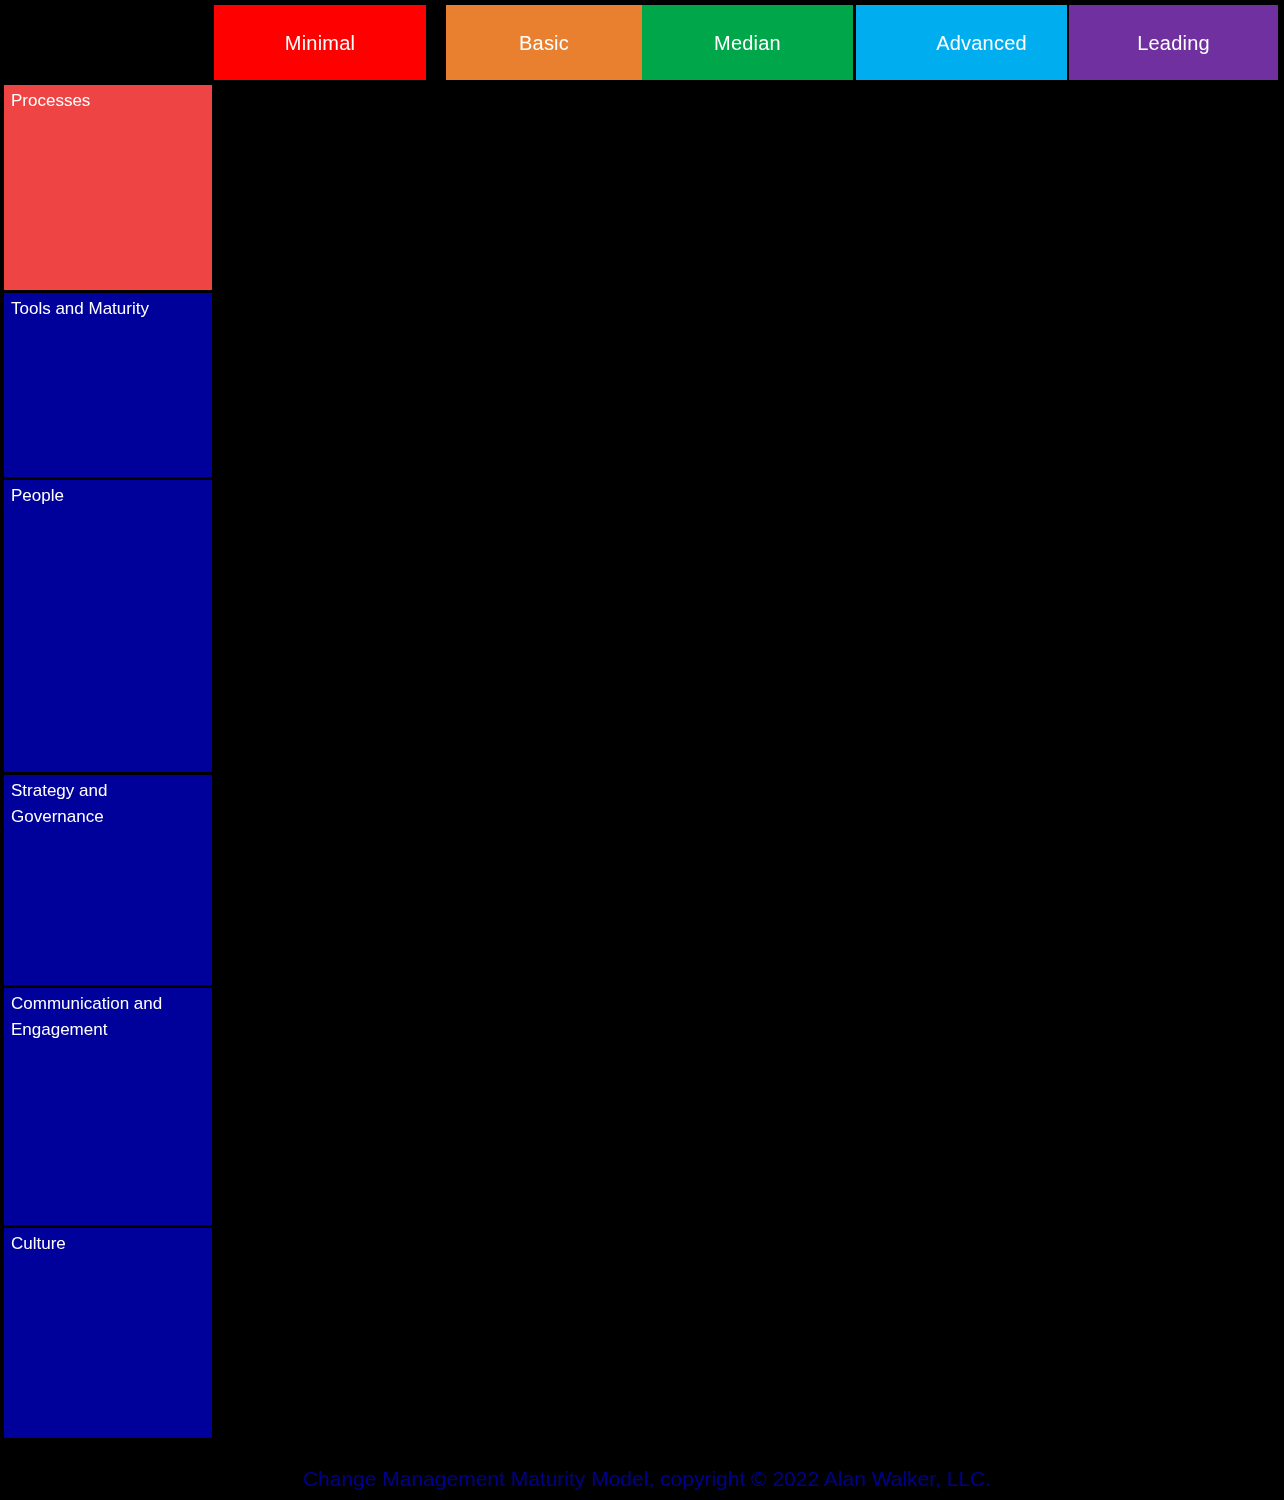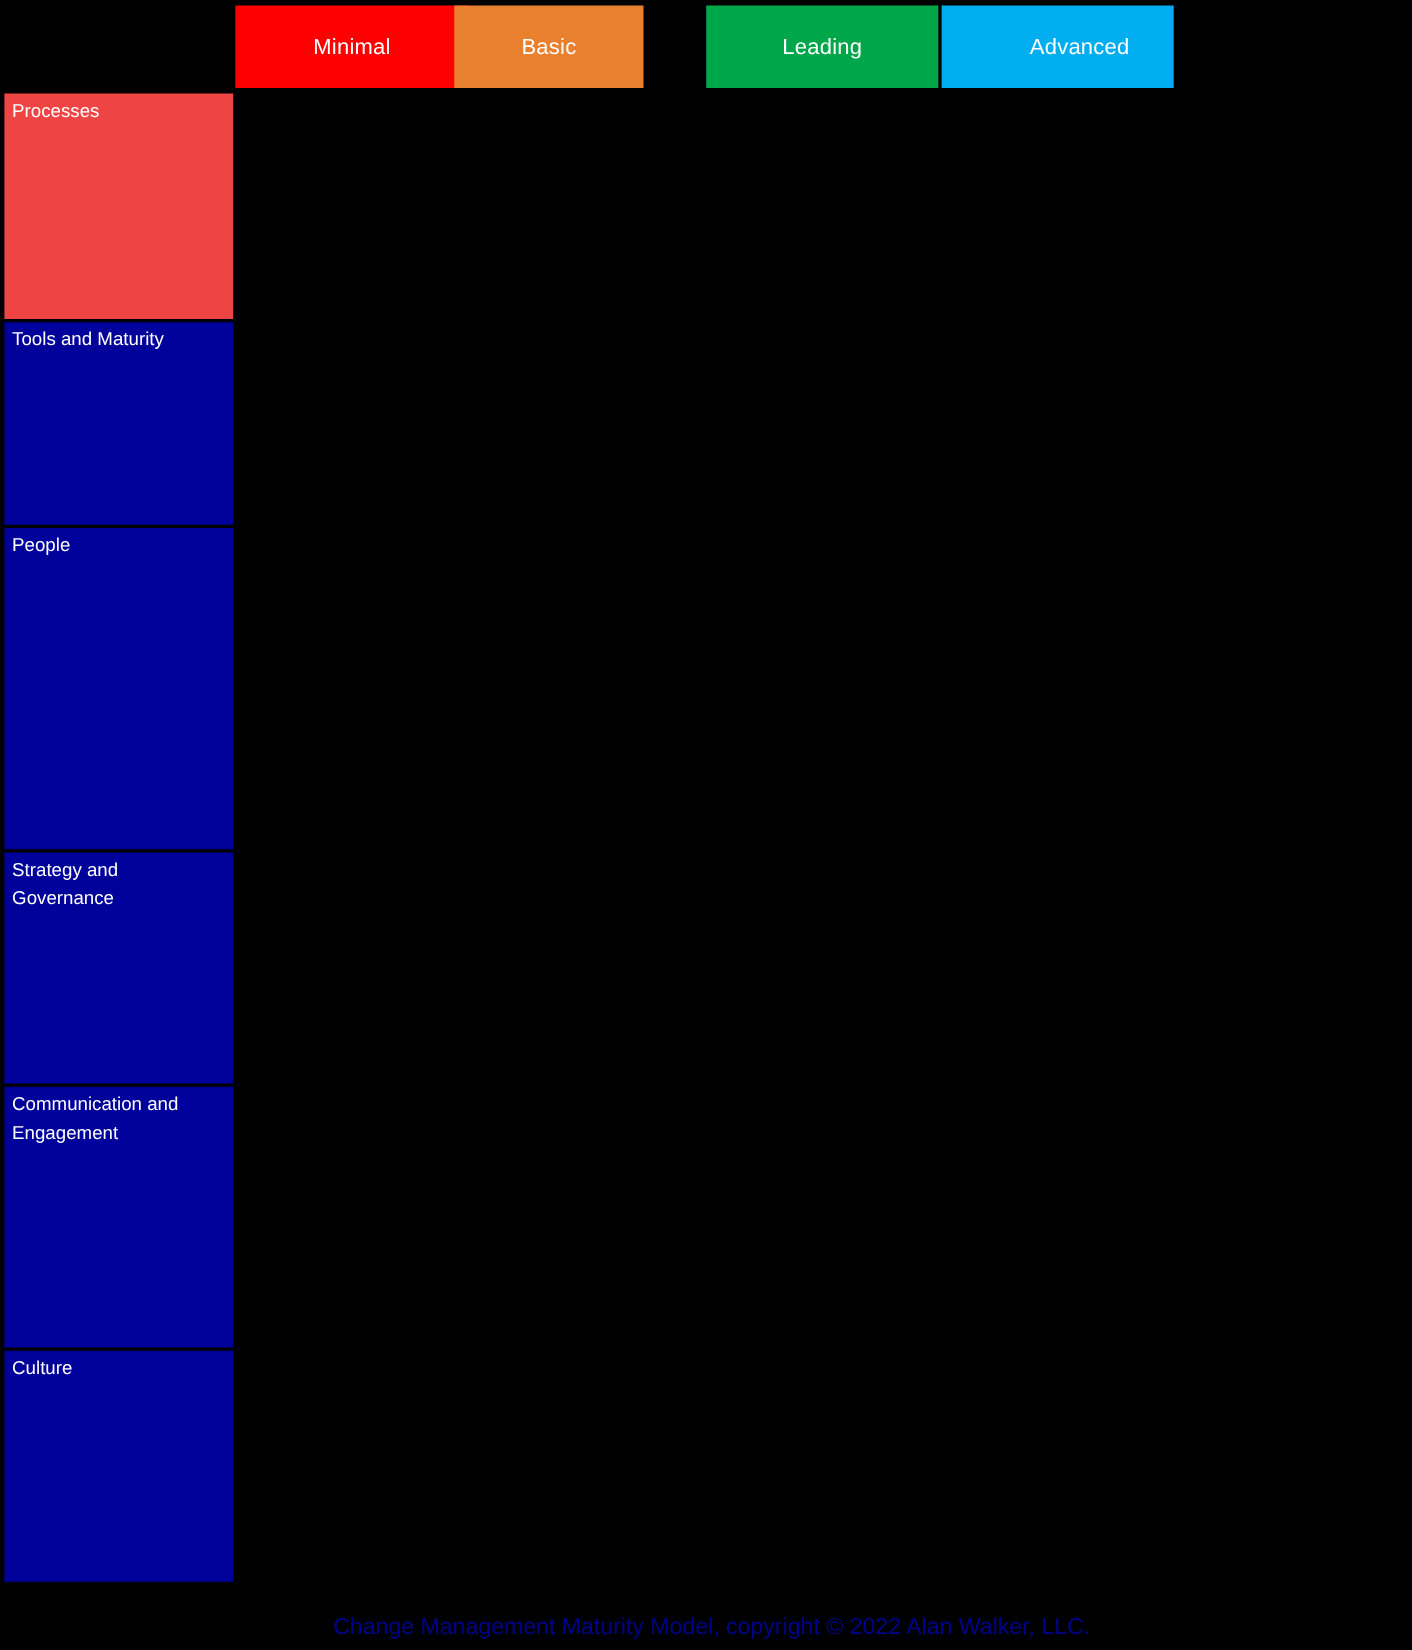--- a/index.html
+++ b/index.html
@@ -41,21 +41,21 @@
     justify-content: center;
     color: #ffffff;
     font-size: 20px;
     font-family: "Liberation Sans", sans-serif;
     font-weight: 400;
     letter-spacing: 0.2px;
     box-sizing: border-box;
     line-height: 1;
   }
   .header-cell.c0 { left: 0px;   width: 212px; }
-  .header-cell.c1 { left: 199px; width: 172px; }
+  .header-cell.c1 { left: 232px; width: 196px; }
   .header-cell.c2 { left: 428px; width: 211px; }
   .header-cell.c3 { left: 642px; width: 211px; padding-left: 40px; }
   .header-cell.c4 { left: 855px; width: 209px; }
 
   
   .row-label {
     position: absolute;
     left: 4px;
     width: 208px;
     background: #00009B;
@@ -110,24 +110,27 @@
 <div id="matrix" style="background: rgb(0, 0, 0);">
 
   <div class="header-row">
     <div class="header-cell c0" style="background: rgb(255, 0, 0);">
       <span>Minimal</span>
     </div>
     <div class="header-cell c1" style="background: rgb(232, 128, 47);">
       <span>Basic</span>
     </div>
     <div class="header-cell c2" style="background: rgb(0, 167, 74);">
-      <span>Leading</span>
+      <span>Median</span>
     </div>
     <div class="header-cell c3" style="background: rgb(0, 174, 239);">
       <span>Advanced</span>
+    </div>
+    <div class="header-cell c4" style="background: rgb(112, 48, 160);">
+      <span>Leading</span>
     </div>
   </div>
 
   <div class="row-label r0" style="background: #ef4444;">Processes</div>
   <div class="row-label r1" style="background: rgb(0, 0, 155);">Tools and Maturity</div>
   <div class="row-label r3" style="background: rgb(0, 0, 155);">Strategy and
 Governance</div>
   <div class="row-label r2" style="background: rgb(0, 0, 155);">People</div>
   <div class="row-label r4" style="background: rgb(0, 0, 155);">Communication and
 Engagement</div>

